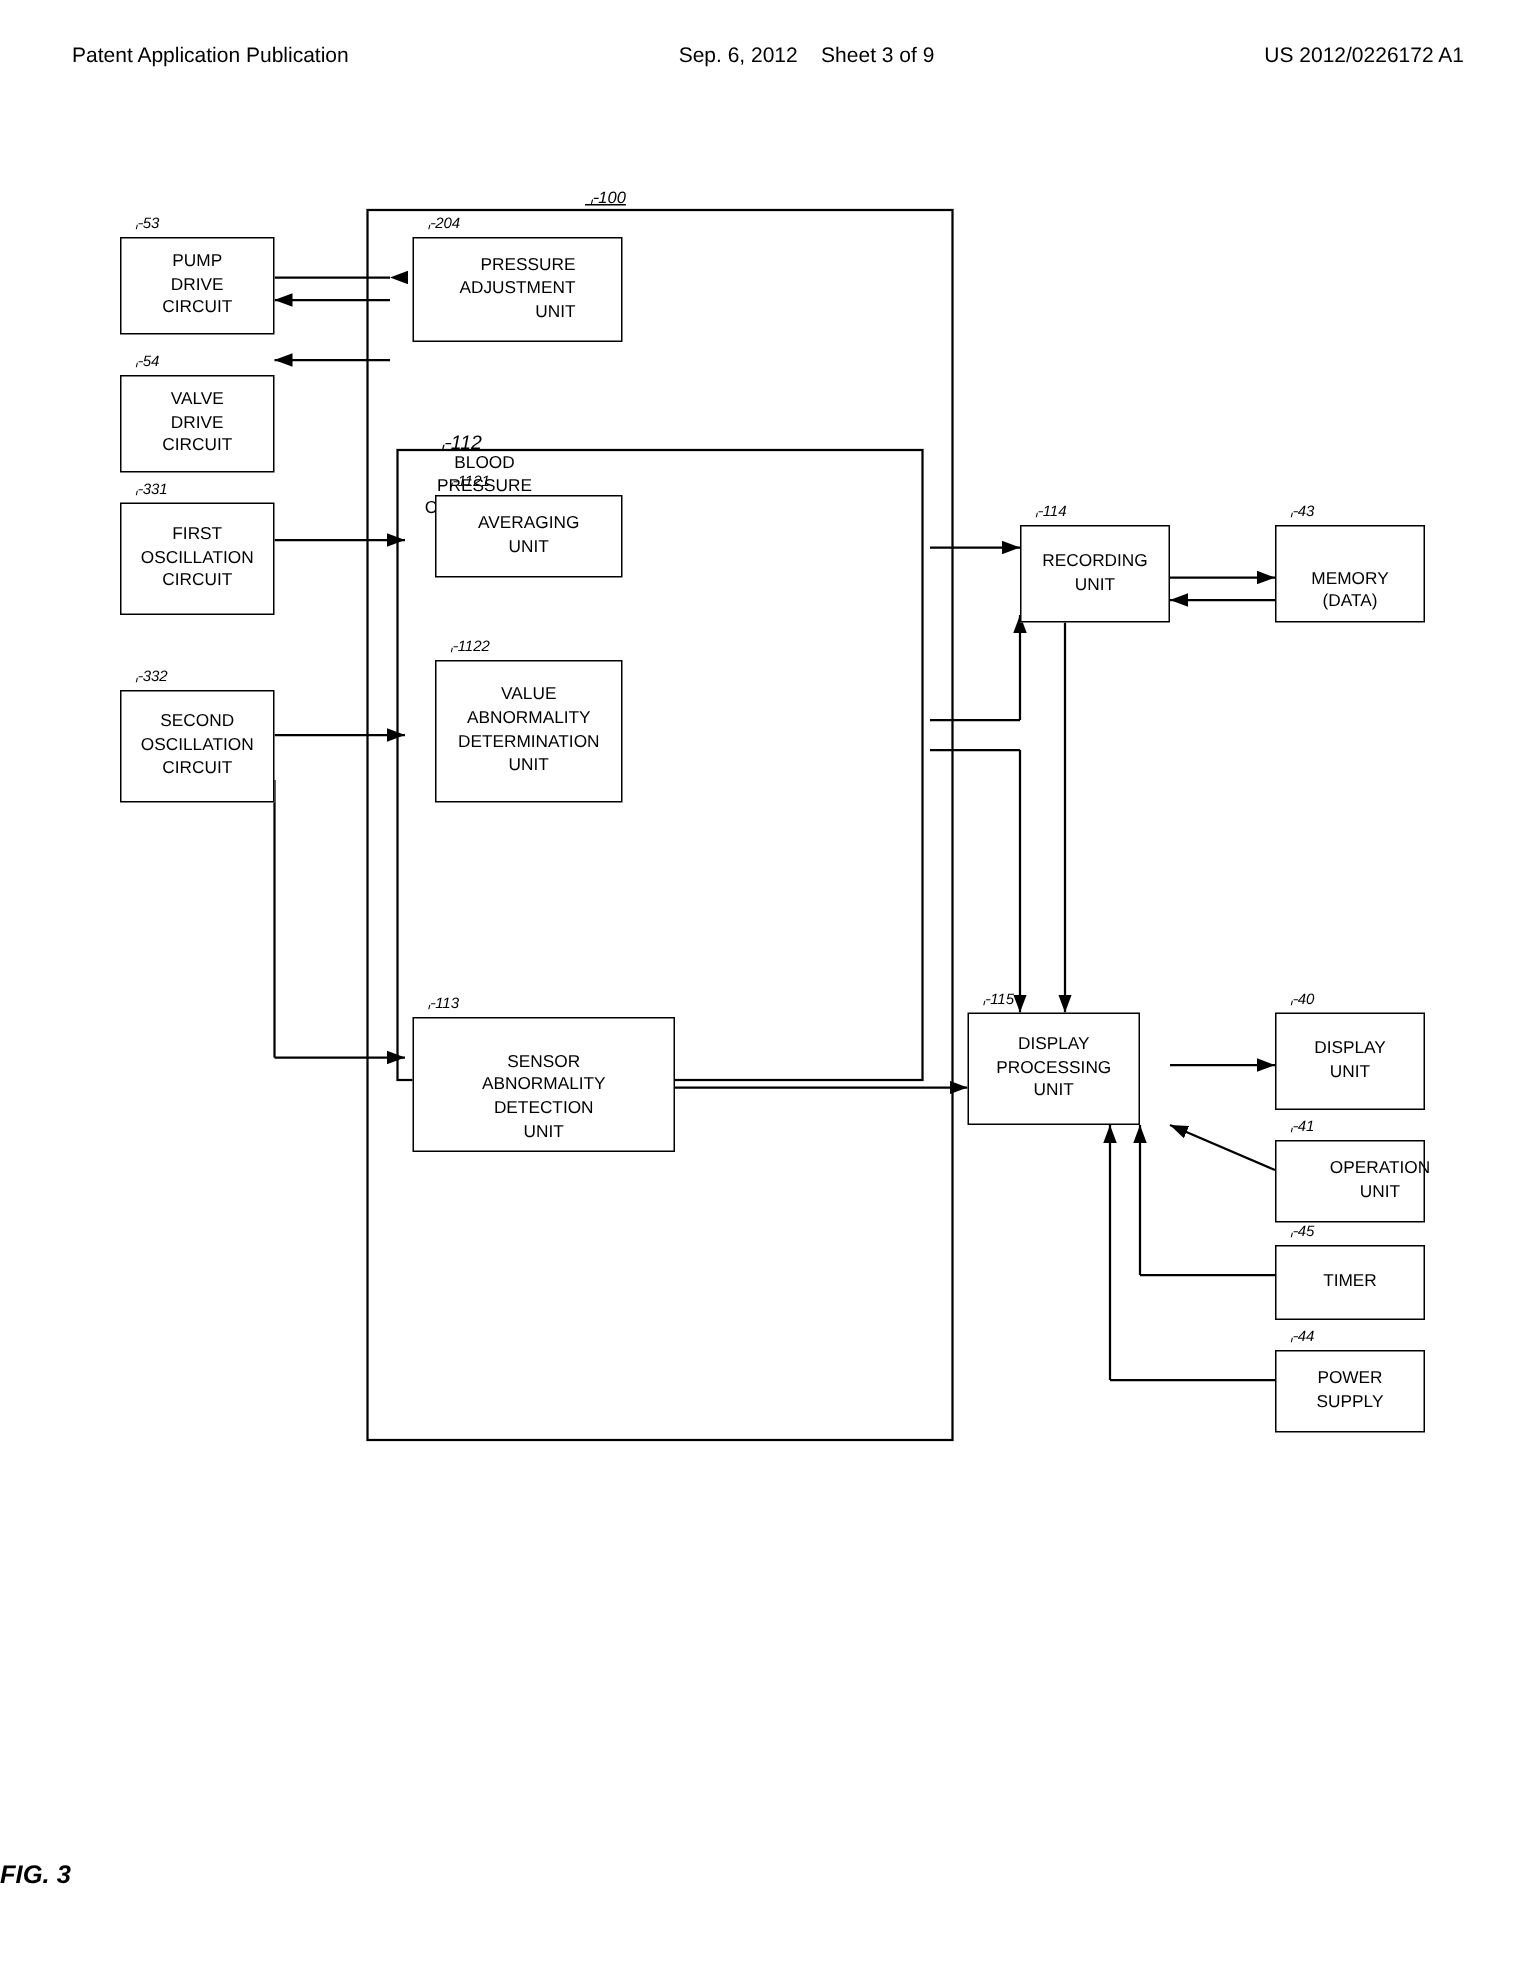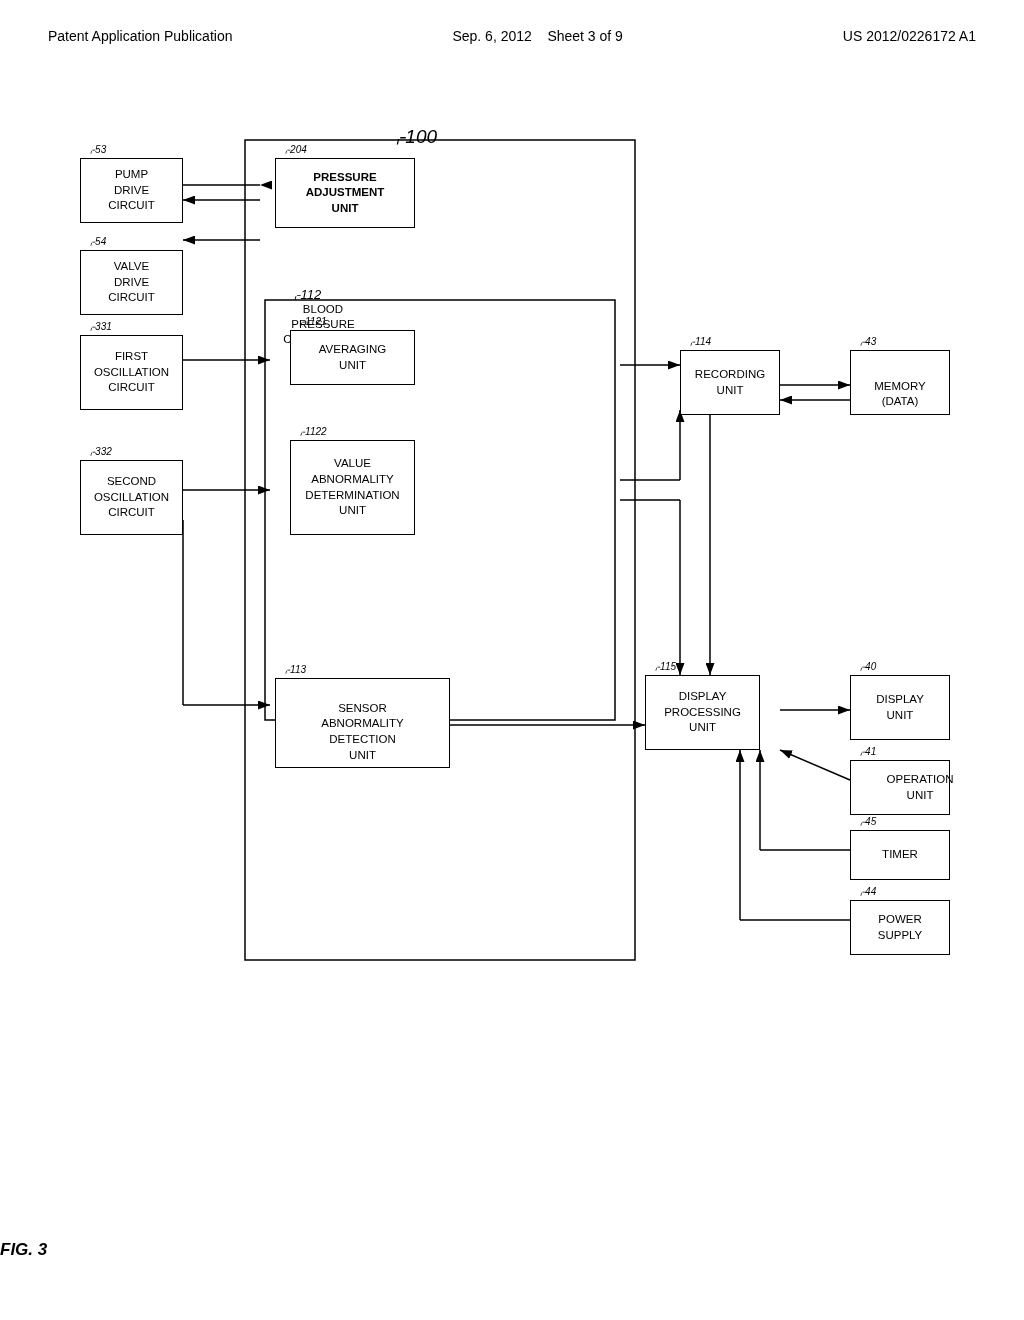--- a/index.html
+++ b/index.html
@@ -162,25 +162,25 @@
 CIRCUIT</span>
   </div>
 
   <div class="block" style="left:20px; top:330px; width:103px; height:75px;">
     <span class="ref-label" style="top:-16px; left:6px;">⌌332</span>
     <span style="white-space:pre-line; text-align:center;">SECOND
 OSCILLATION
 CIRCUIT</span>
   </div>
 
-  <span class="ref-label" style="left:330px; top:-5px; font-size:19px;">⌌100</span>
+  <span class="ref-label" style="left:330px; top:-5px; font-size:11px;text-decoration:underline;">⌌100</span>
 
   <div class="block" style="left:215px; top:28px; width:140px; height:70px;">
     <span class="ref-label" style="top:-16px; left:6px;">⌌204</span>
-    <span style="white-space:pre-line; text-align:center;font-weight:bold;">PRESSURE
+    <span style="white-space:pre-line; text-align:right;">PRESSURE
 ADJUSTMENT
 UNIT</span>
   </div>
 
   <span class="ref-label" style="left:230px; top:157px; font-size:13px;">⌌112</span>
 
   <div style="position:absolute; left:213px; top:172px; font-size:11.5px; text-align:center; width:100px; line-height:1.3;">
     BLOOD PRESSURE<br>CALCULATION UNIT
   </div>
 

